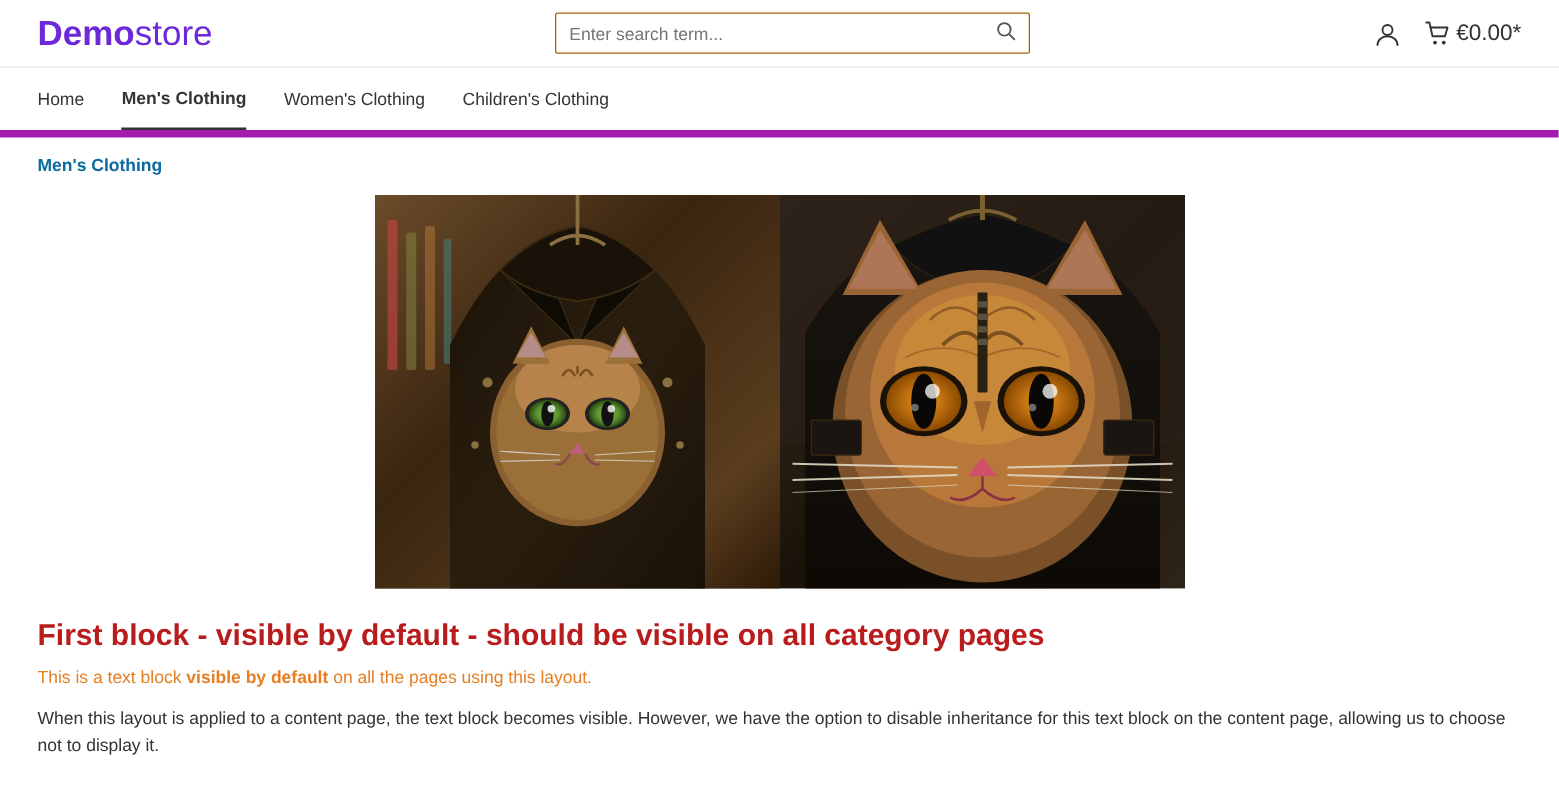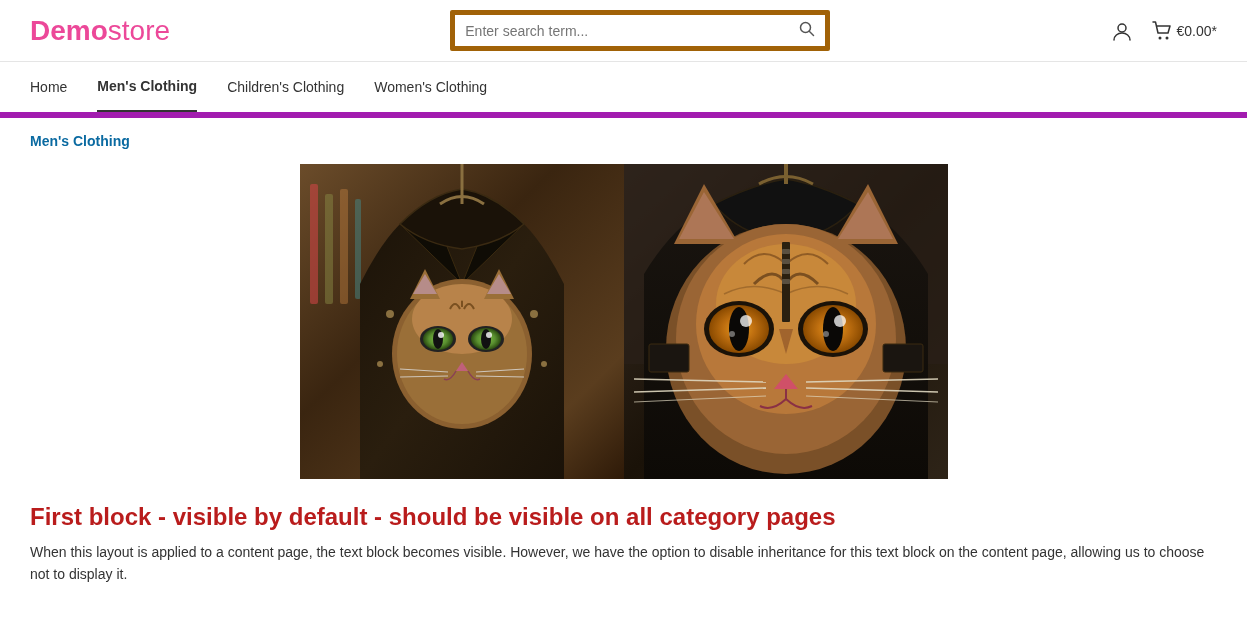--- a/index.html
+++ b/index.html
@@ -8,29 +8,29 @@
     
     .header {
       display: flex;
       align-items: center;
       justify-content: space-between;
       padding: 10px 30px;
       border-bottom: 1px solid #e5e5e5;
     }
     .logo {
       font-size: 28px;
-      color: #ec4899;
+      color: #6d28d9;
       text-decoration: none;
       white-space: nowrap;
     }
     .logo-demo { font-weight: 900; }
     .search-bar {
       display: flex;
       align-items: center;
-      border: 5px solid #a16207;
+      border: 1px solid #a16207;
       border-radius: 2px;
       padding: 6px 10px;
       width: 380px;
     }
     .search-bar input {
       border: none;
       outline: none;
       width: 100%;
       font-size: 14px;
       color: #999;
@@ -51,21 +51,21 @@
       background: none;
       border: none;
       cursor: pointer;
       display: flex;
       align-items: center;
       gap: 4px;
       font-size: 14px;
       color: #333;
     }
     .cart-amount {
-      font-size: 14px;
+      font-size: 18px;
       color: #333;
     }
 
     
     .nav {
       display: flex;
       align-items: center;
       padding: 0 30px;
       border-bottom: 6px solid #a21caf;
       gap: 30px;
@@ -170,22 +170,22 @@
         <circle cx="16" cy="18" r="1.5" fill="#333"></circle>
       </svg>
       <span class="cart-amount">€0.00*</span>
     </button>
   </div>
 </header>
 
 <nav class="nav">
   <a href="#" class="nav-link">Home</a>
   <a href="#" class="nav-link active">Men's Clothing</a>
+  <a href="#" class="nav-link">Women's Clothing</a>
   <a href="#" class="nav-link">Children's Clothing</a>
-  <a href="#" class="nav-link">Women's Clothing</a>
 </nav>
 
 <div class="breadcrumb">
   <a href="#">Men's Clothing</a>
 </div>
 
 <main class="main-content">
 
   <div class="category-image">
     <div class="category-image-container">
@@ -357,16 +357,19 @@
         <rect x="158" y="115" width="8" height="5" fill="#5a5040" rx="1"></rect>
 
         <rect x="25" y="180" width="40" height="28" fill="#1a1510" stroke="#3a2a10" stroke-width="1" rx="2"></rect>
         <rect x="259" y="180" width="40" height="28" fill="#1a1510" stroke="#3a2a10" stroke-width="1" rx="2"></rect>
       </svg>
     </div>
   </div>
 
   <div>
     <h1 class="block-title">First block - visible by default - should be visible on all category pages</h1>
+    <p class="text-block-intro">
+      <span>This is a text block </span><strong>visible by default</strong><span> on all the pages using this layout.</span>
+    </p>
     <p class="text-block-body">When this layout is applied to a content page, the text block becomes visible. However, we have the option to disable inheritance for this text block on the content page, allowing us to choose not to display it.</p>
   </div>
 
 </main>
 
 </body></html>

